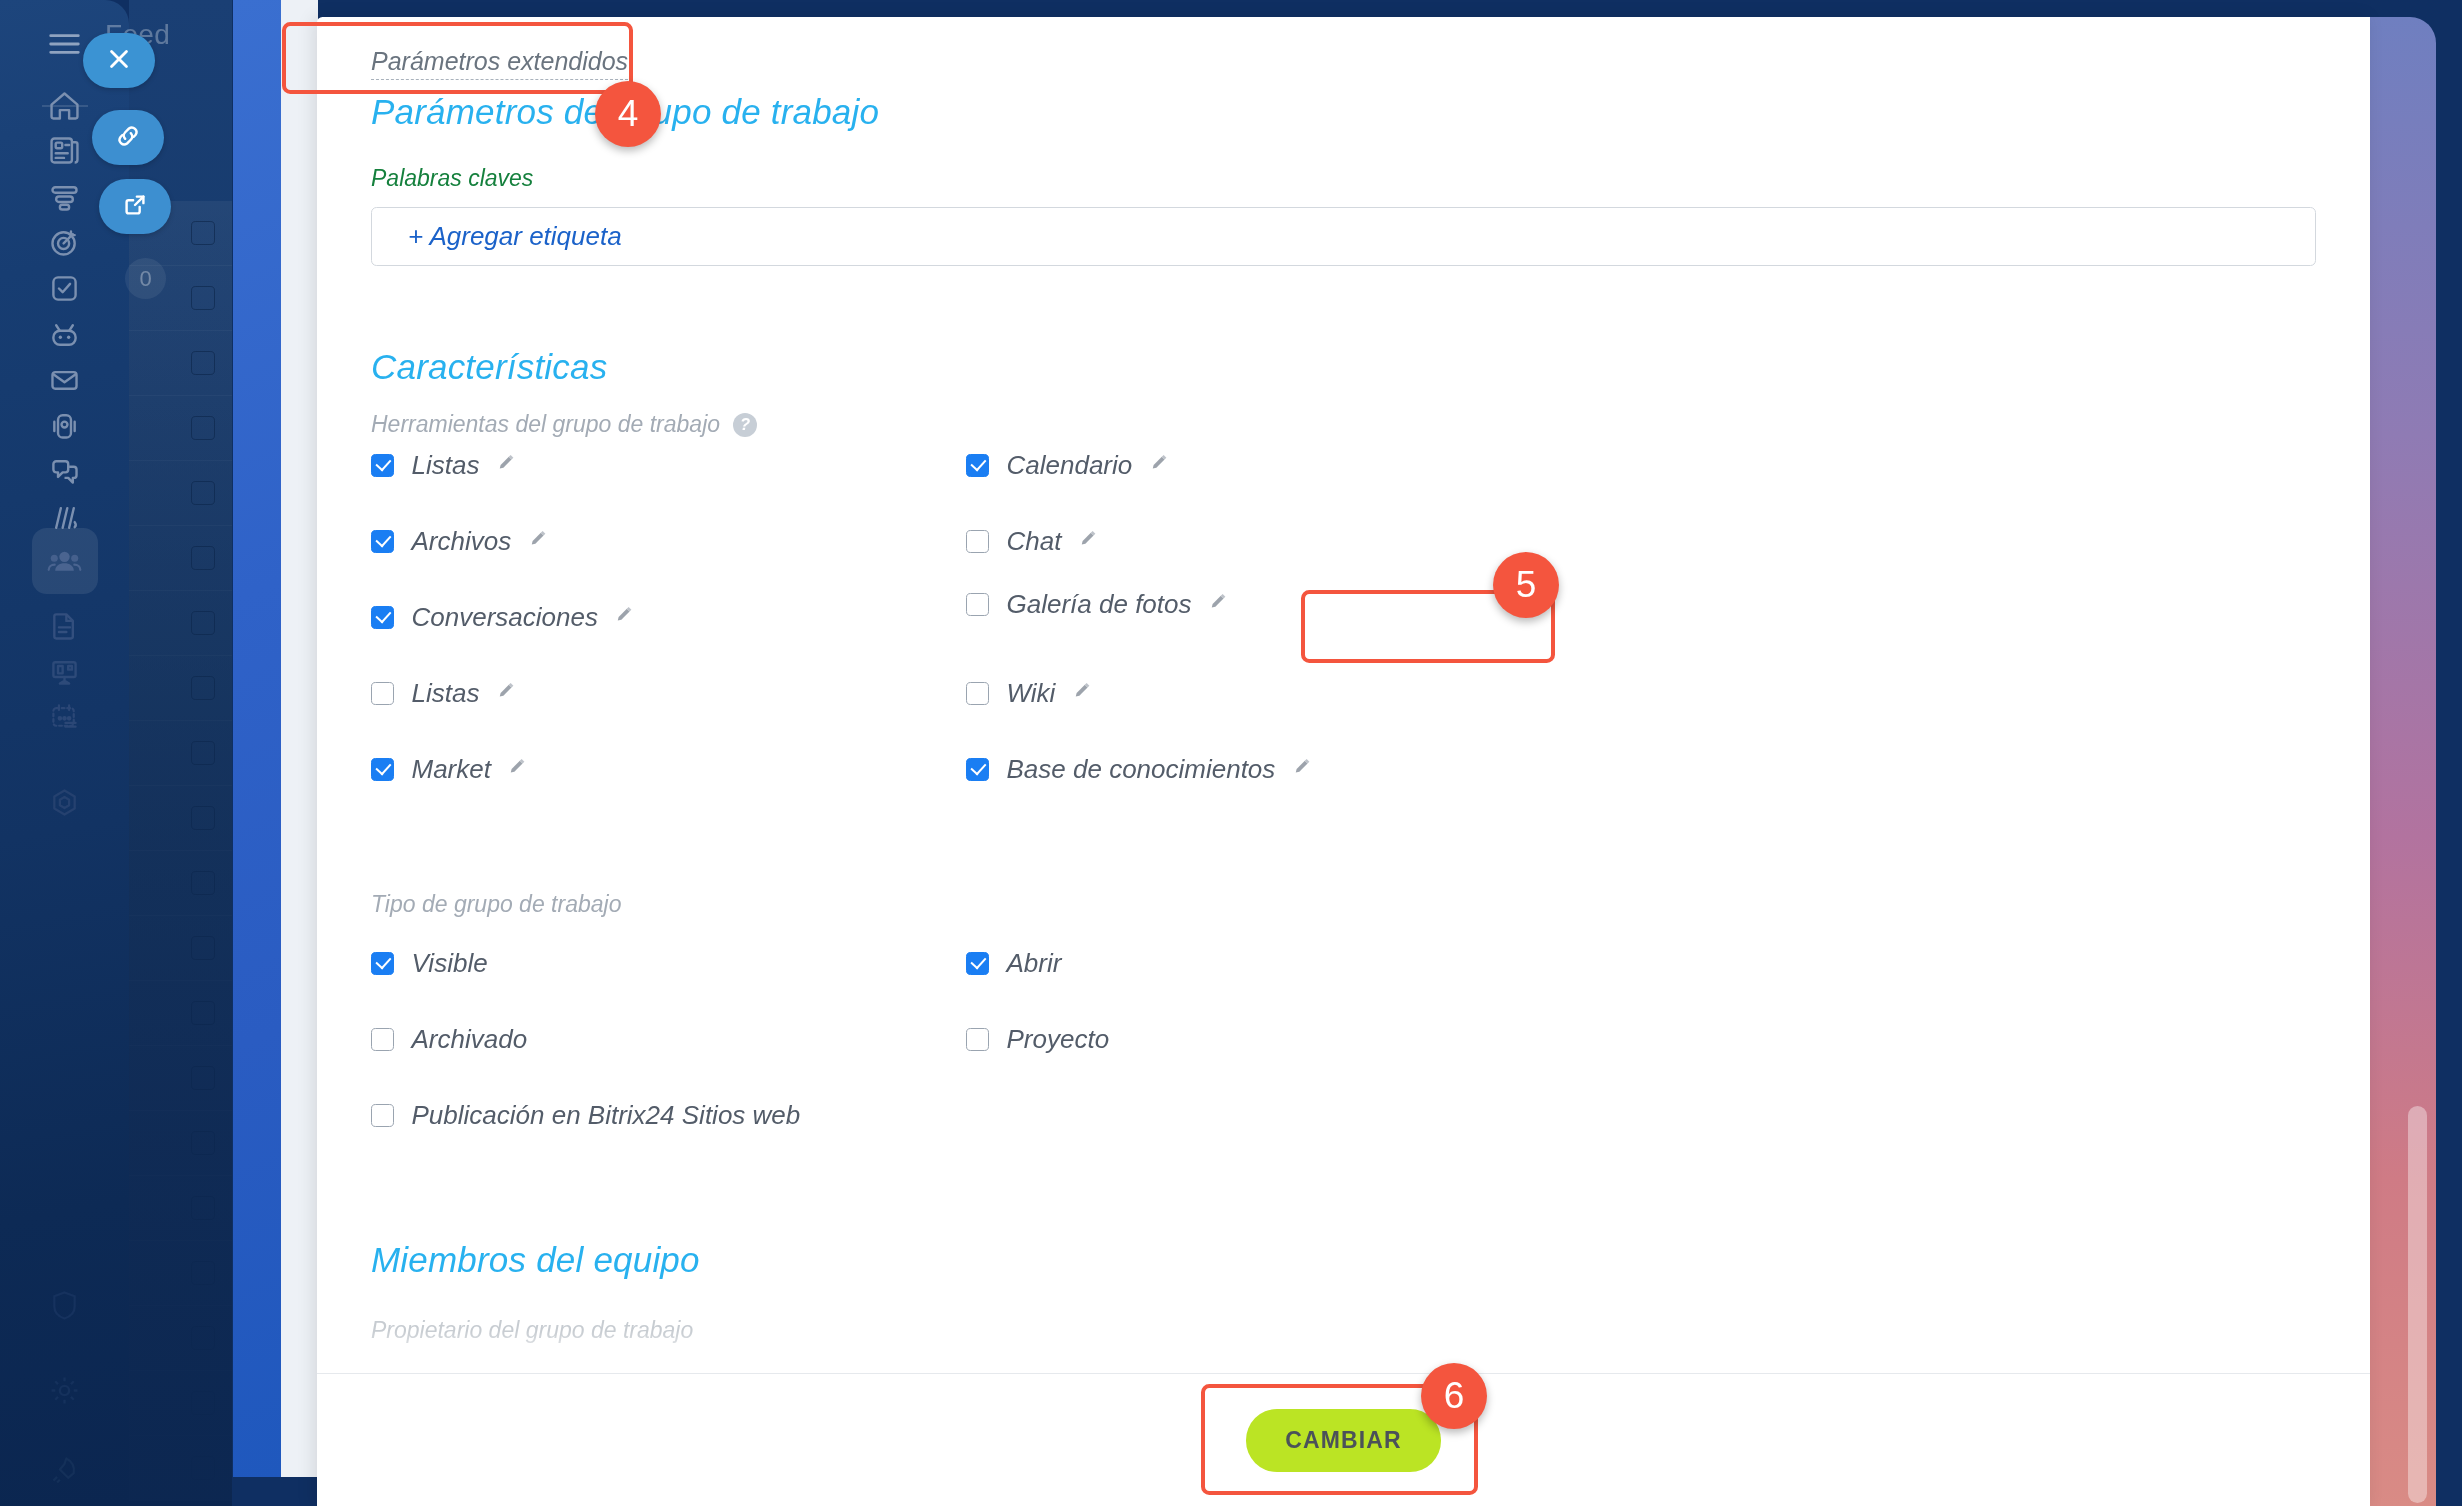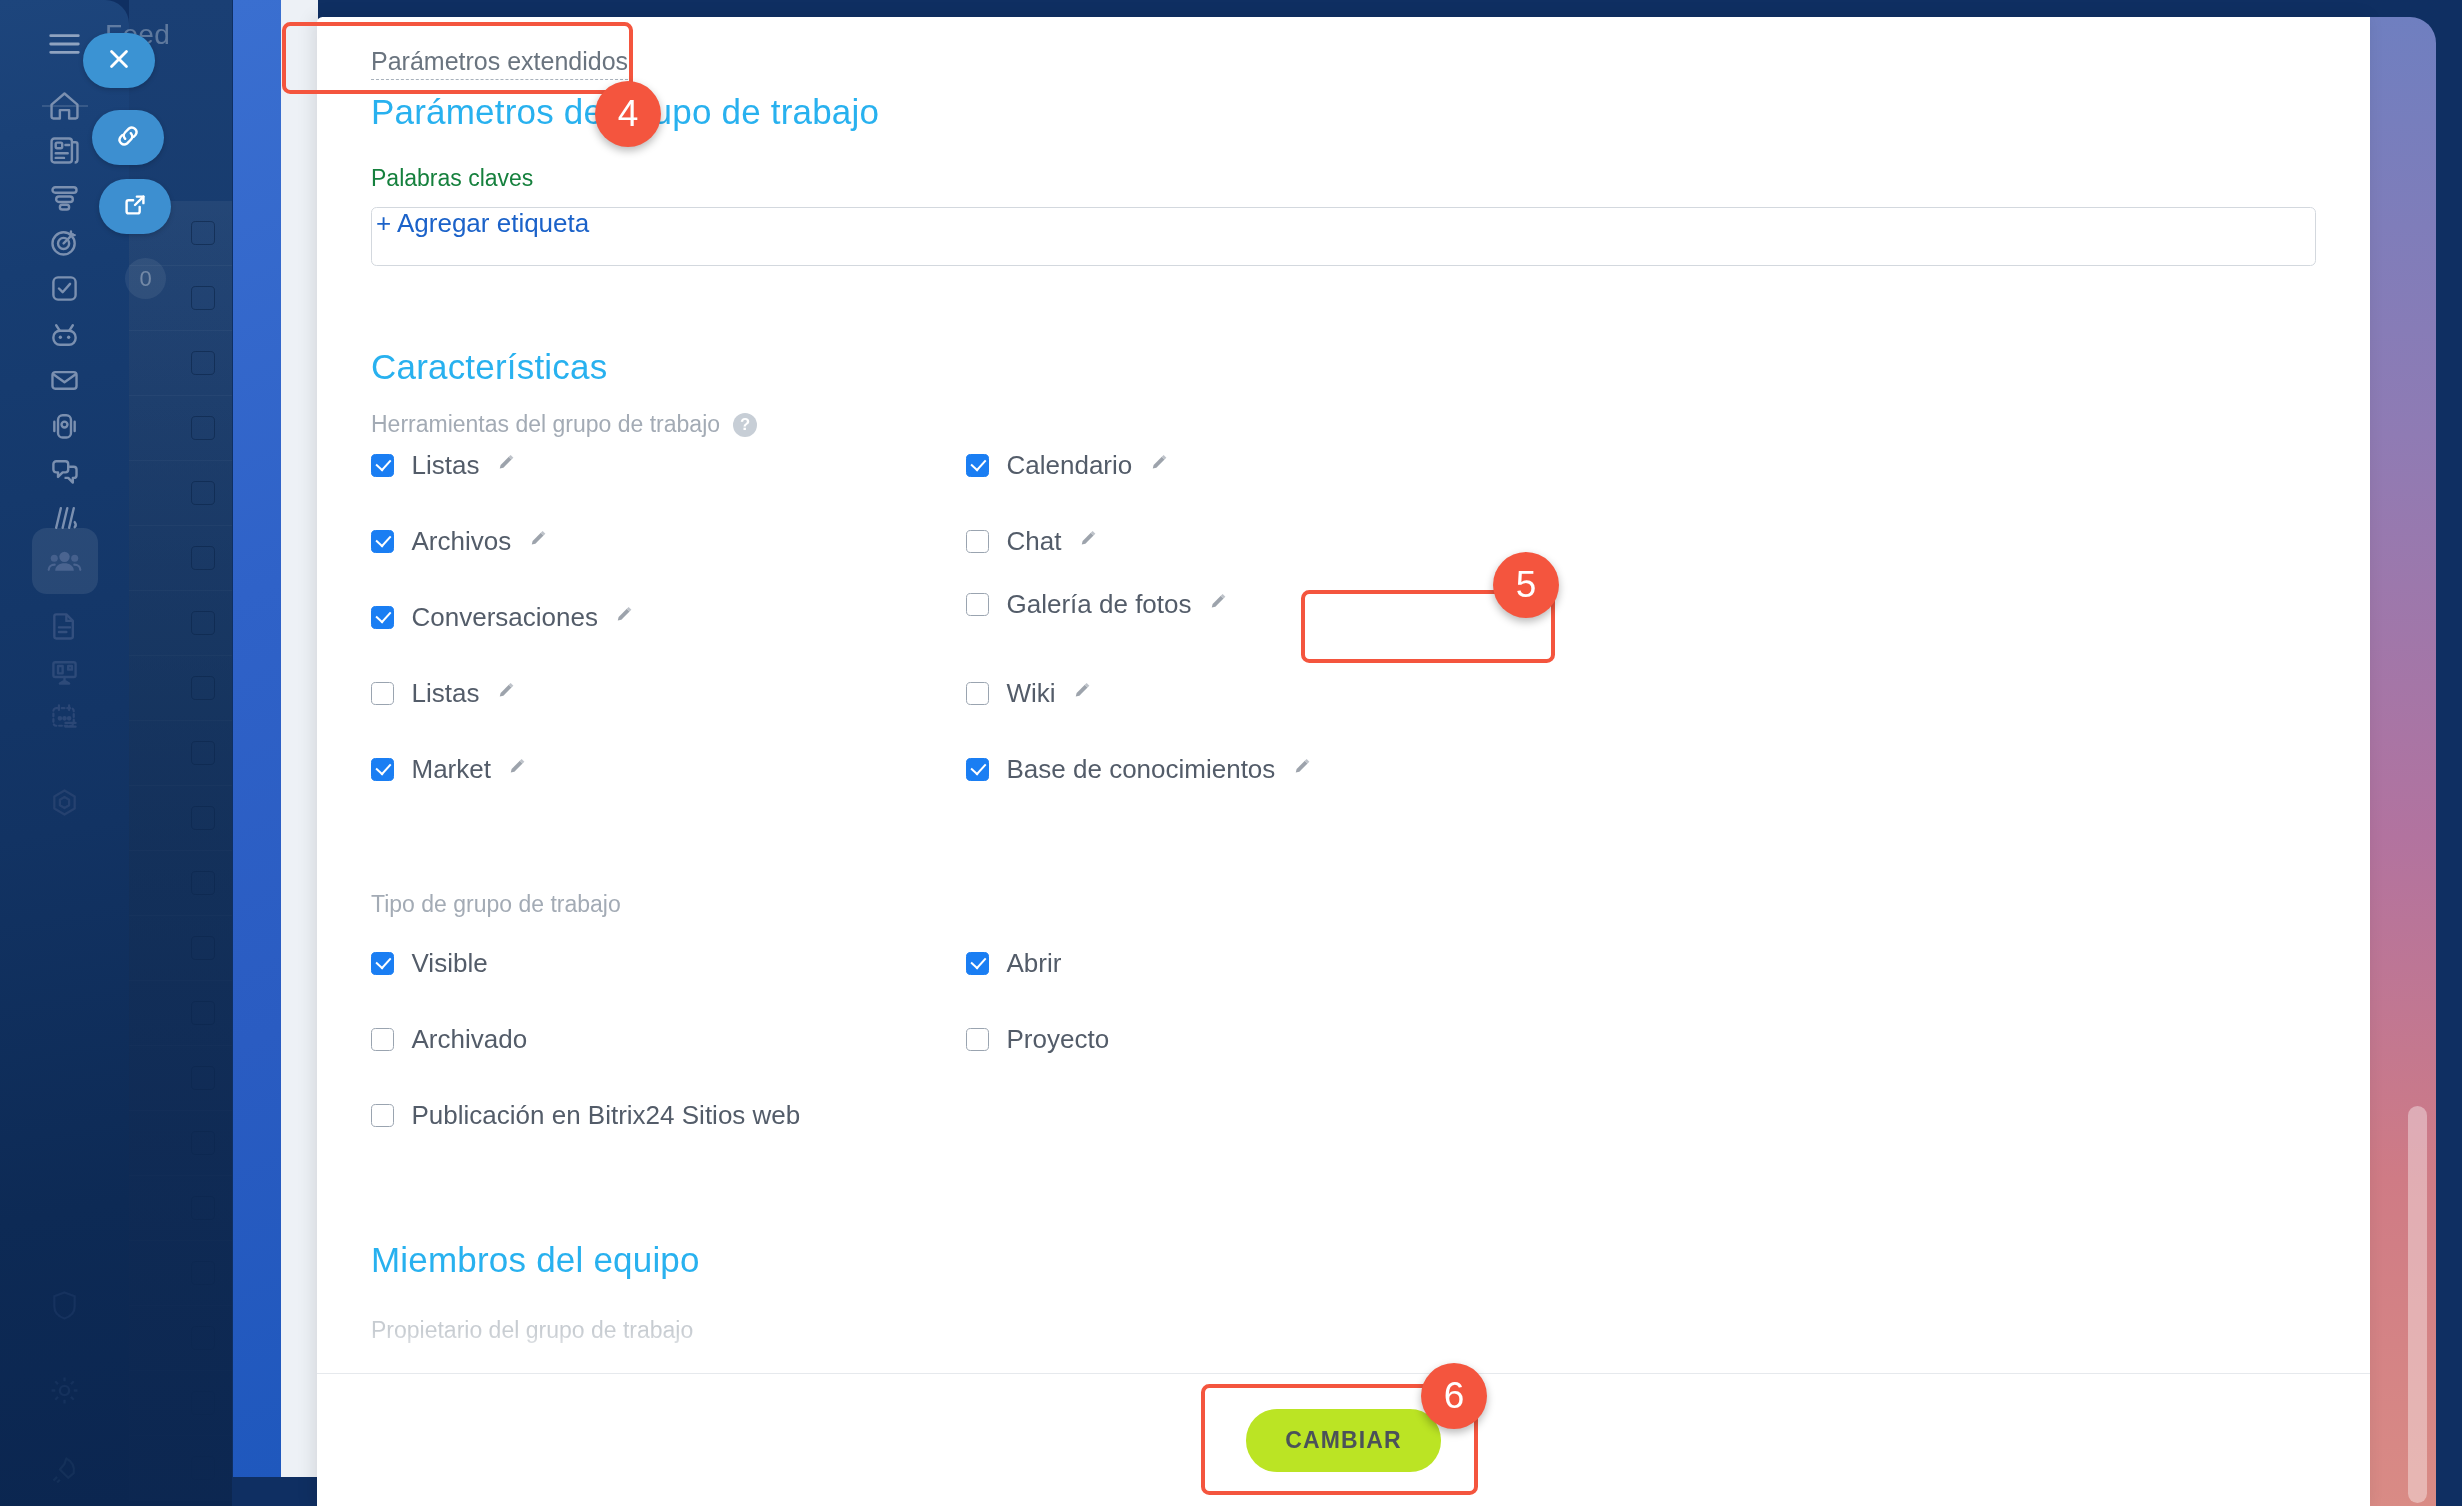--- a/index.html
+++ b/index.html
@@ -97,21 +97,21 @@
     background:#edf1f6; z-index:7;
   }
 
   
   .slider {
     position: absolute; left: 317px; top: 16.6px; width: 2053px; height: 1490px;
     background: #fff; border-radius: 5.5px 0 0 0; z-index: 10;
     box-shadow: -3.7px 0 16.6px rgba(0,0,0,.10);
     overflow: hidden;
   }
-  .slider-scroll { position: relative; width: 100%; height: 1356px; }
+  .slider-scroll { position: relative; width: 100%; height: 1356px; font-style: italic; }
 
   .slider-tabbar {
     position: relative; height: 72px; padding: 0 54px; display: flex; align-items: flex-start;
   }
   .ext-params {
     margin-top: 31px; font-size: 25px; color: #6a747f;
     border-bottom: 1.8px dashed #a9b2bc; padding-bottom: 3.7px; line-height: 1.1;
   }
 
   .content { padding: 0 54px; }
@@ -119,21 +119,21 @@
   h2.sec {
     color: #28b1ef; font-size: 35px; font-weight: 400; letter-spacing: 0.2px;
   }
   .h-params { margin-top: 3.7px; }
   .h-feat { margin-top: 81px; }
   .h-members { margin-top: 103px; }
 
   .fld-label { margin-top: 33px; color: #15803d; font-size: 23px; }
   .tagbox {
     margin-top: 14.8px; height: 59px; border: 0.9px solid #d3d8de; border-radius: 5.5px;
-    display: flex; align-items: flex-start; padding: 0 4px;
+    display: flex; align-items: center; padding: 0 36px;
   }
   .tagbox-txt { color: #1b62c9; font-size: 26px; }
 
   .sub-label {
     margin-top: 24px; color: #a3abb5; font-size: 23px;
     display: flex; align-items: center; gap: 13px;
   }
   .help-ico {
     width: 24px; height: 24px; border-radius: 50%; background: #c7ced6; color: #fff;
     font-size: 16.6px; font-weight: bold; display: inline-flex; align-items: center; justify-content: center;

